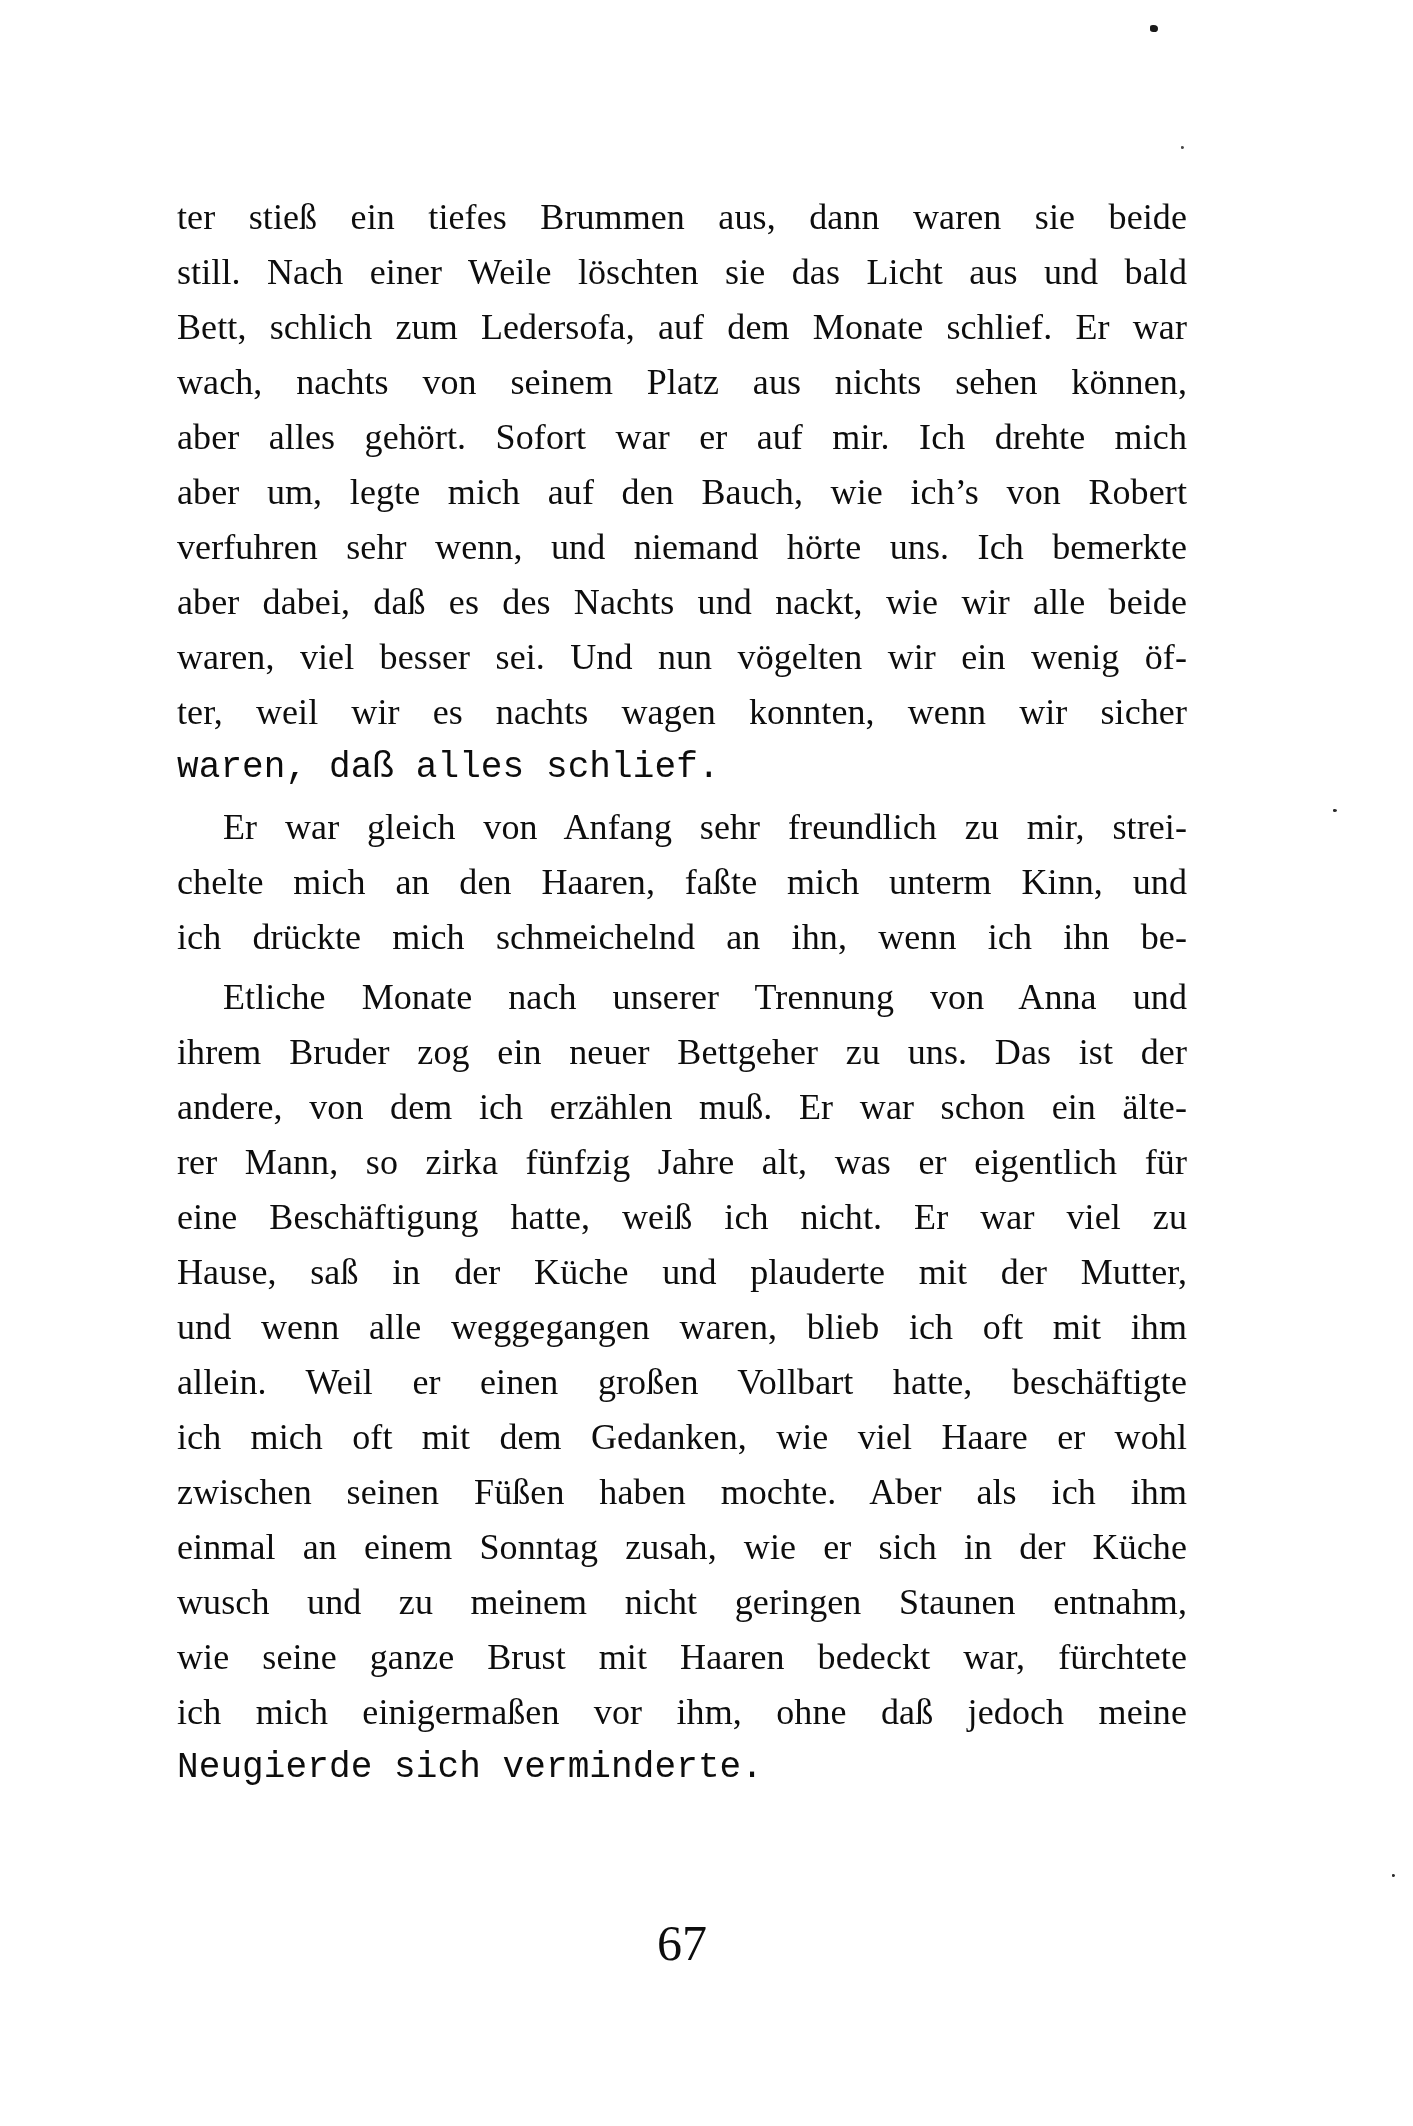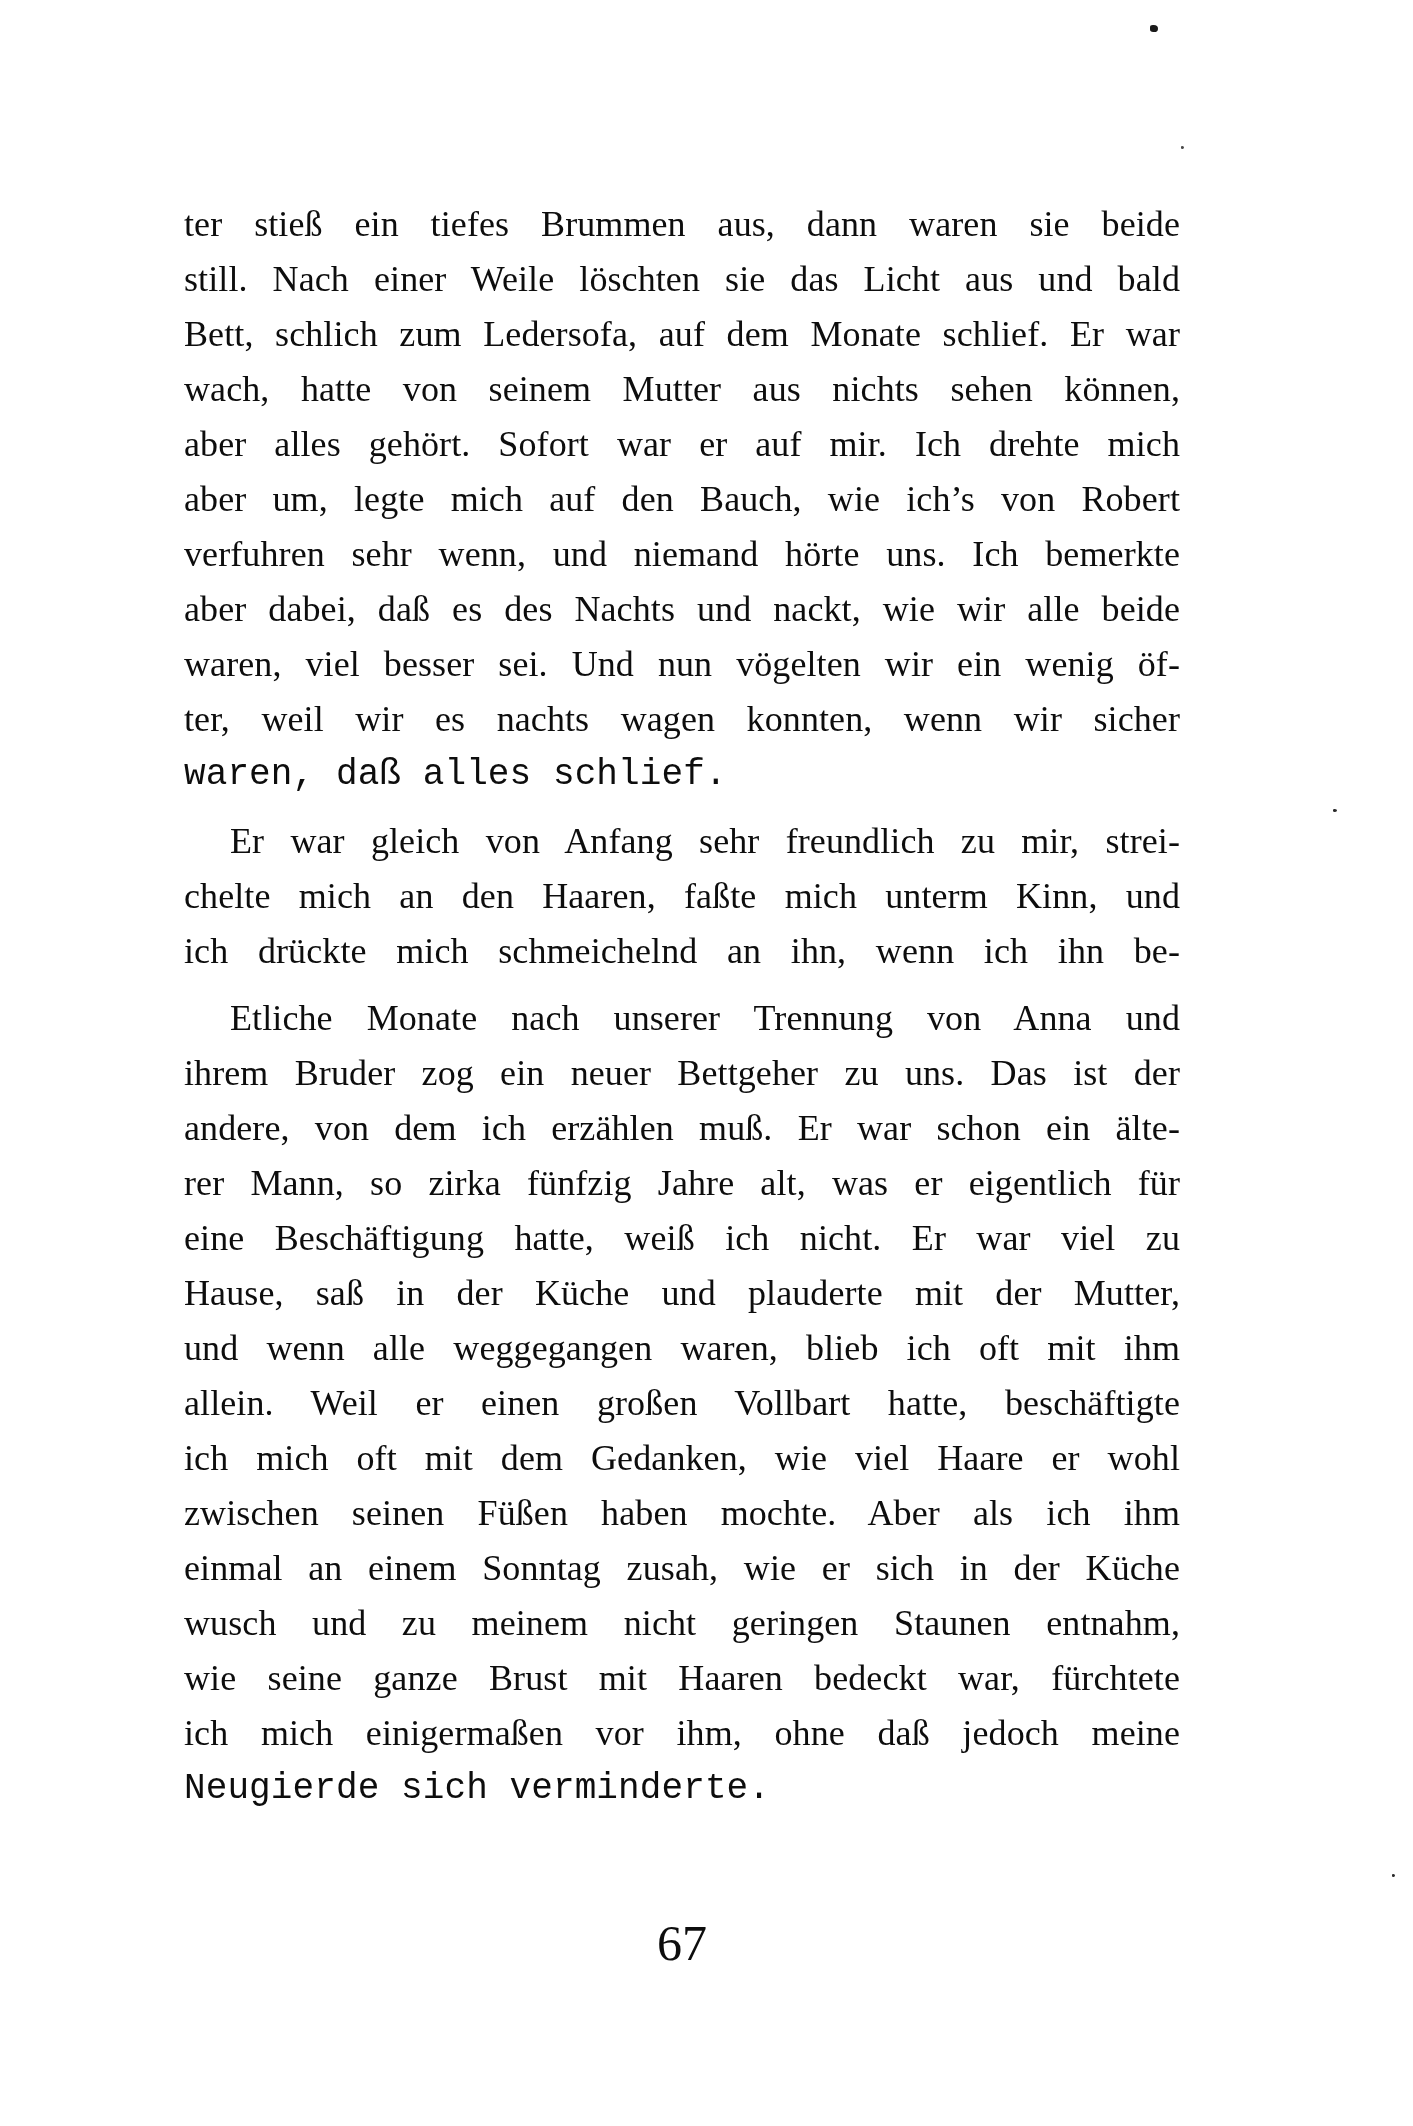--- a/index.html
+++ b/index.html
@@ -16,21 +16,21 @@
     font-family: "Liberation Serif", "DejaVu Serif", serif;
     color: #0d0d0d;
   }
   .text-block {
     position: absolute;
     left: 172px;
     top: 185px;
     width: 1020px;
   }
   .paragraph {
-    margin: 12px;
+    margin: 5px;
     padding: 0;
   }
   .line {
     font-size: 36px;
     line-height: 55px;
     height: 55px;
     overflow: hidden;
     text-align: justify;
     text-align-last: justify;
     white-space: normal;
@@ -59,21 +59,21 @@
 </style>
 </head>
 <body>
 
 <div class="page" style="background: rgb(255, 255, 255); color: rgb(13, 13, 13);">
   <div class="text-block">
       <div class="paragraph">
         <div class="line">ter stieß ein tiefes Brummen aus, dann waren sie beide</div>
         <div class="line">still. Nach einer Weile löschten sie das Licht aus und bald</div>
         <div class="line">Bett, schlich zum Ledersofa, auf dem Monate schlief. Er war</div>
-        <div class="line">wach, hatte von seinem Mutter aus nichts sehen können,</div>
+        <div class="line">wach, nachts von seinem Platz aus nichts sehen können,</div>
         <div class="line">aber alles gehört. Sofort war er auf mir. Ich drehte mich</div>
         <div class="line">aber um, legte mich auf den Bauch, wie ich’s von Robert</div>
         <div class="line">verfuhren sehr wenn, und niemand hörte uns. Ich bemerkte</div>
         <div class="line">aber dabei, daß es des Nachts und nackt, wie wir alle beide</div>
         <div class="line">waren, viel besser sei. Und nun vögelten wir ein wenig öf-</div>
         <div class="line">ter, weil wir es nachts wagen konnten, wenn wir sicher</div>
         <div class="line lastline">waren, daß alles schlief.</div>
       </div>
       <div class="paragraph">
         <div class="line indent">Er war gleich von Anfang sehr freundlich zu mir, strei-</div>

